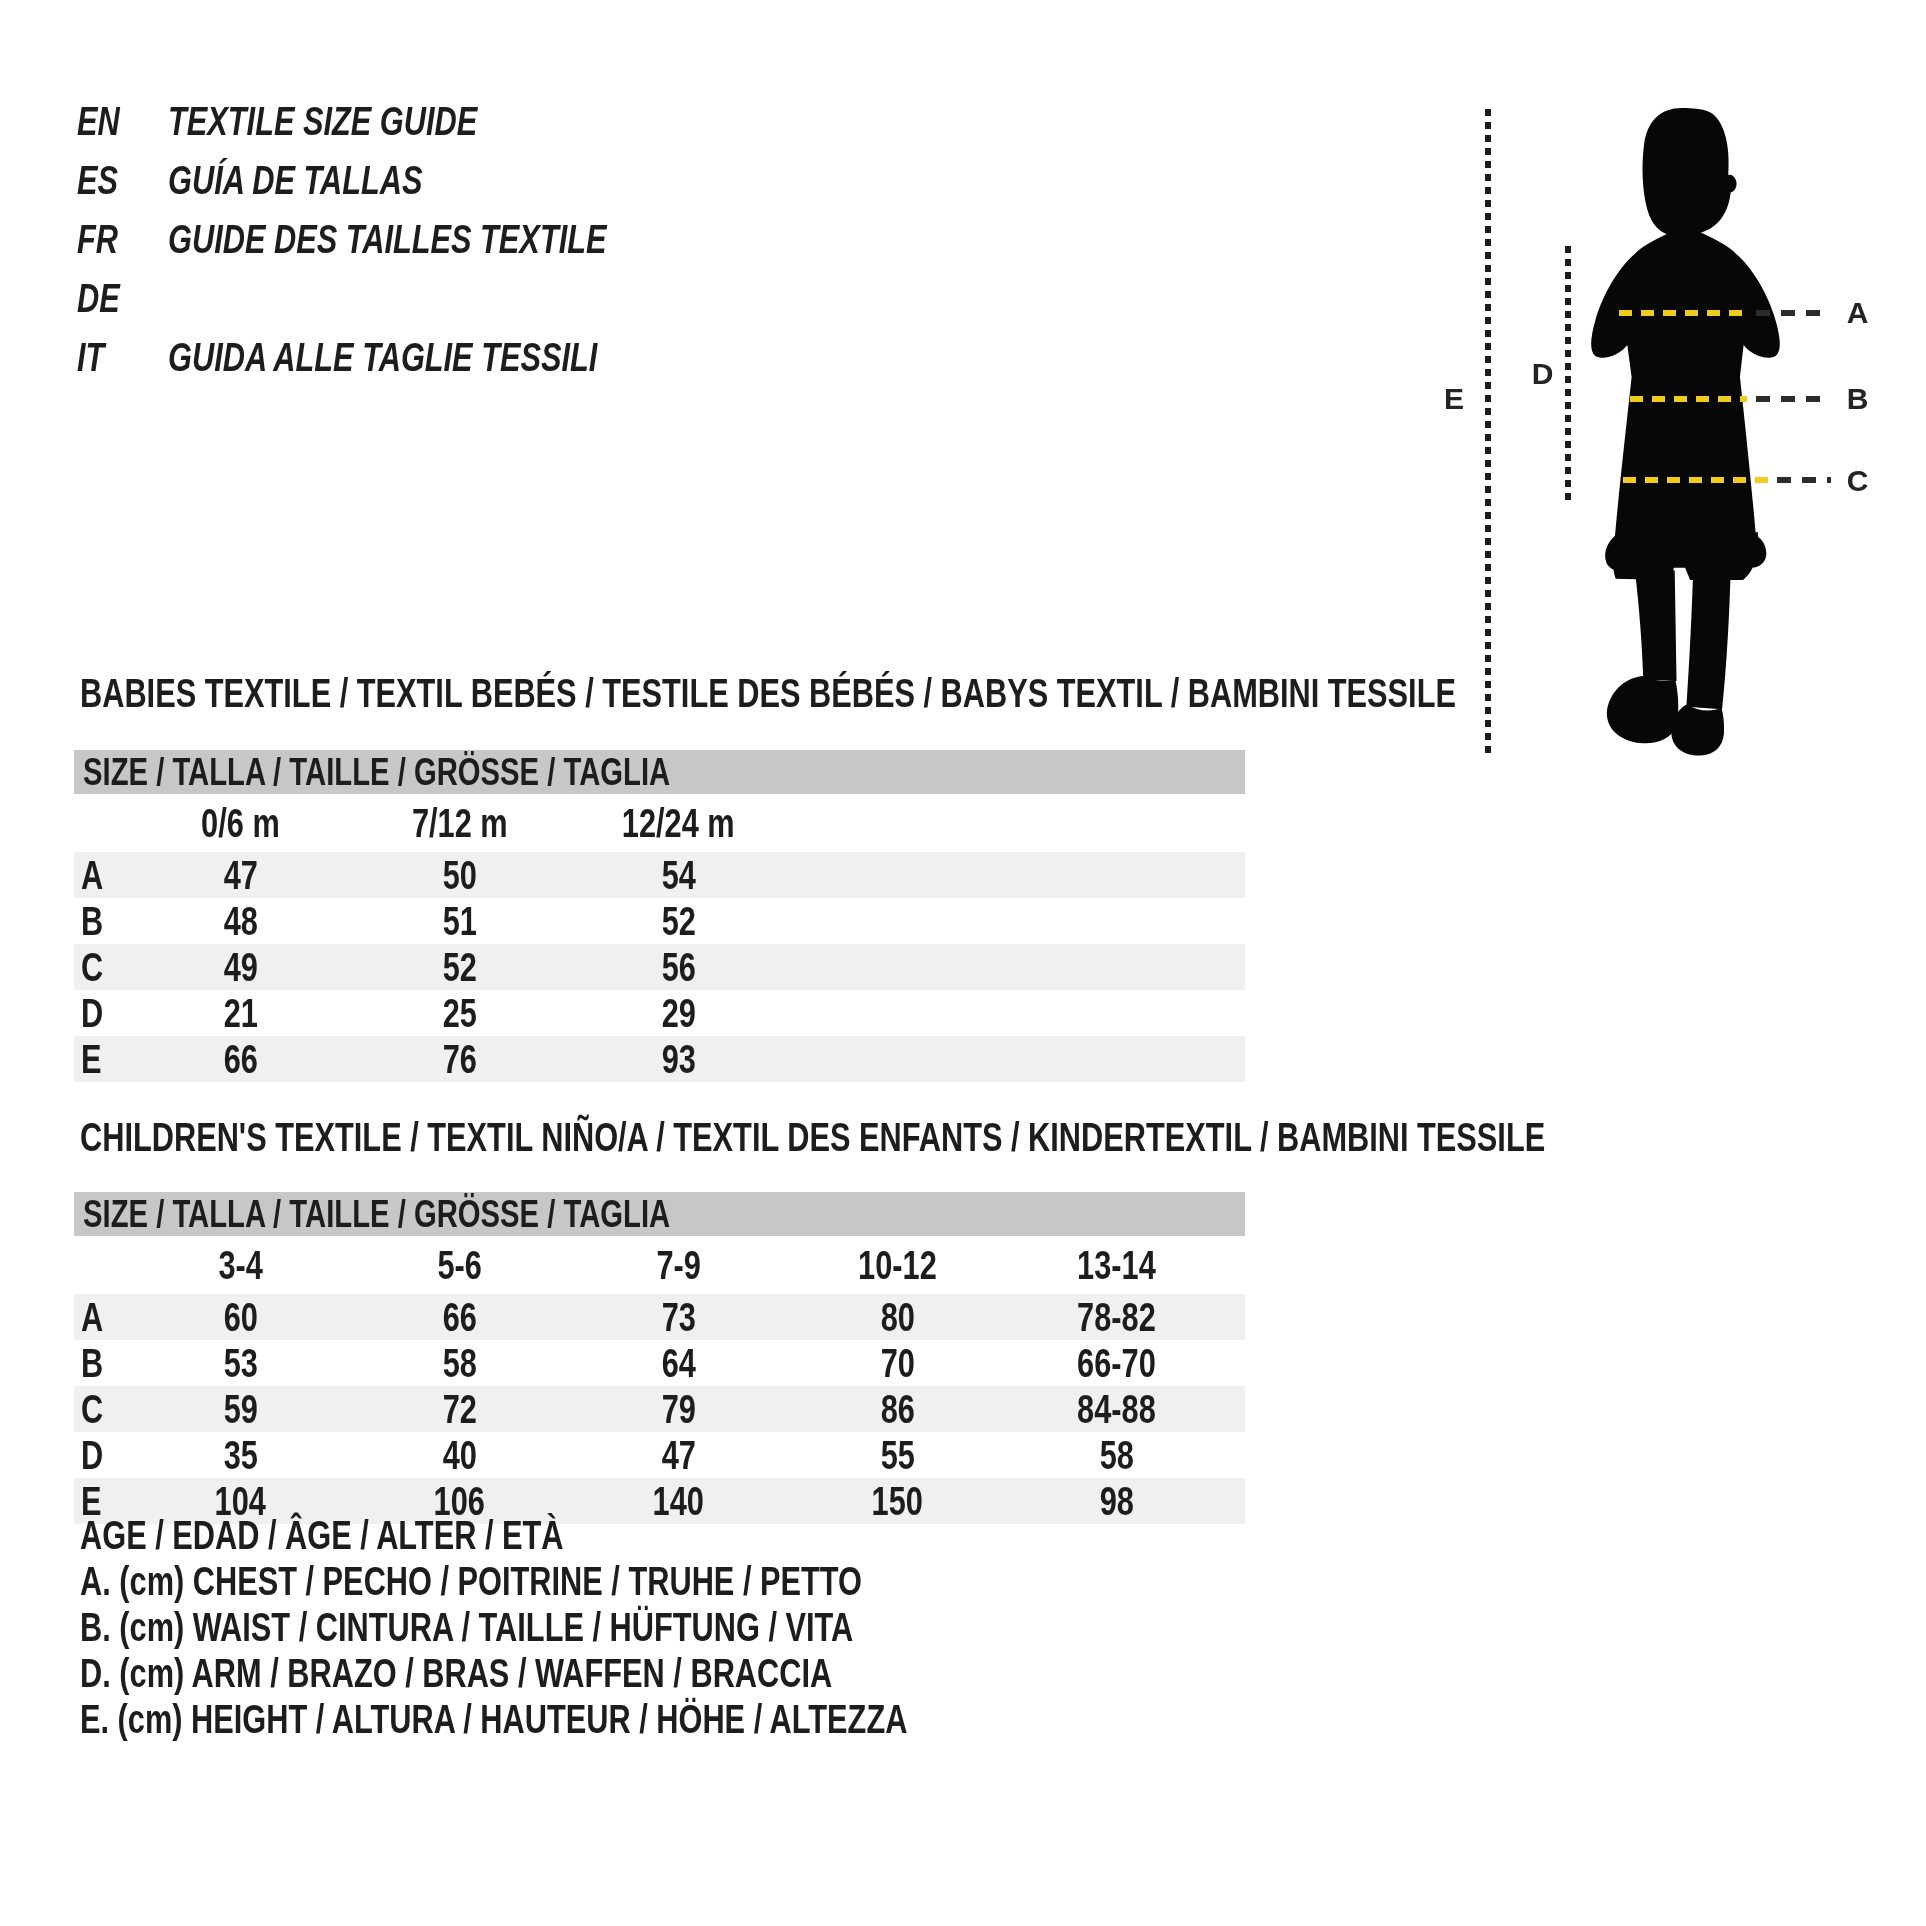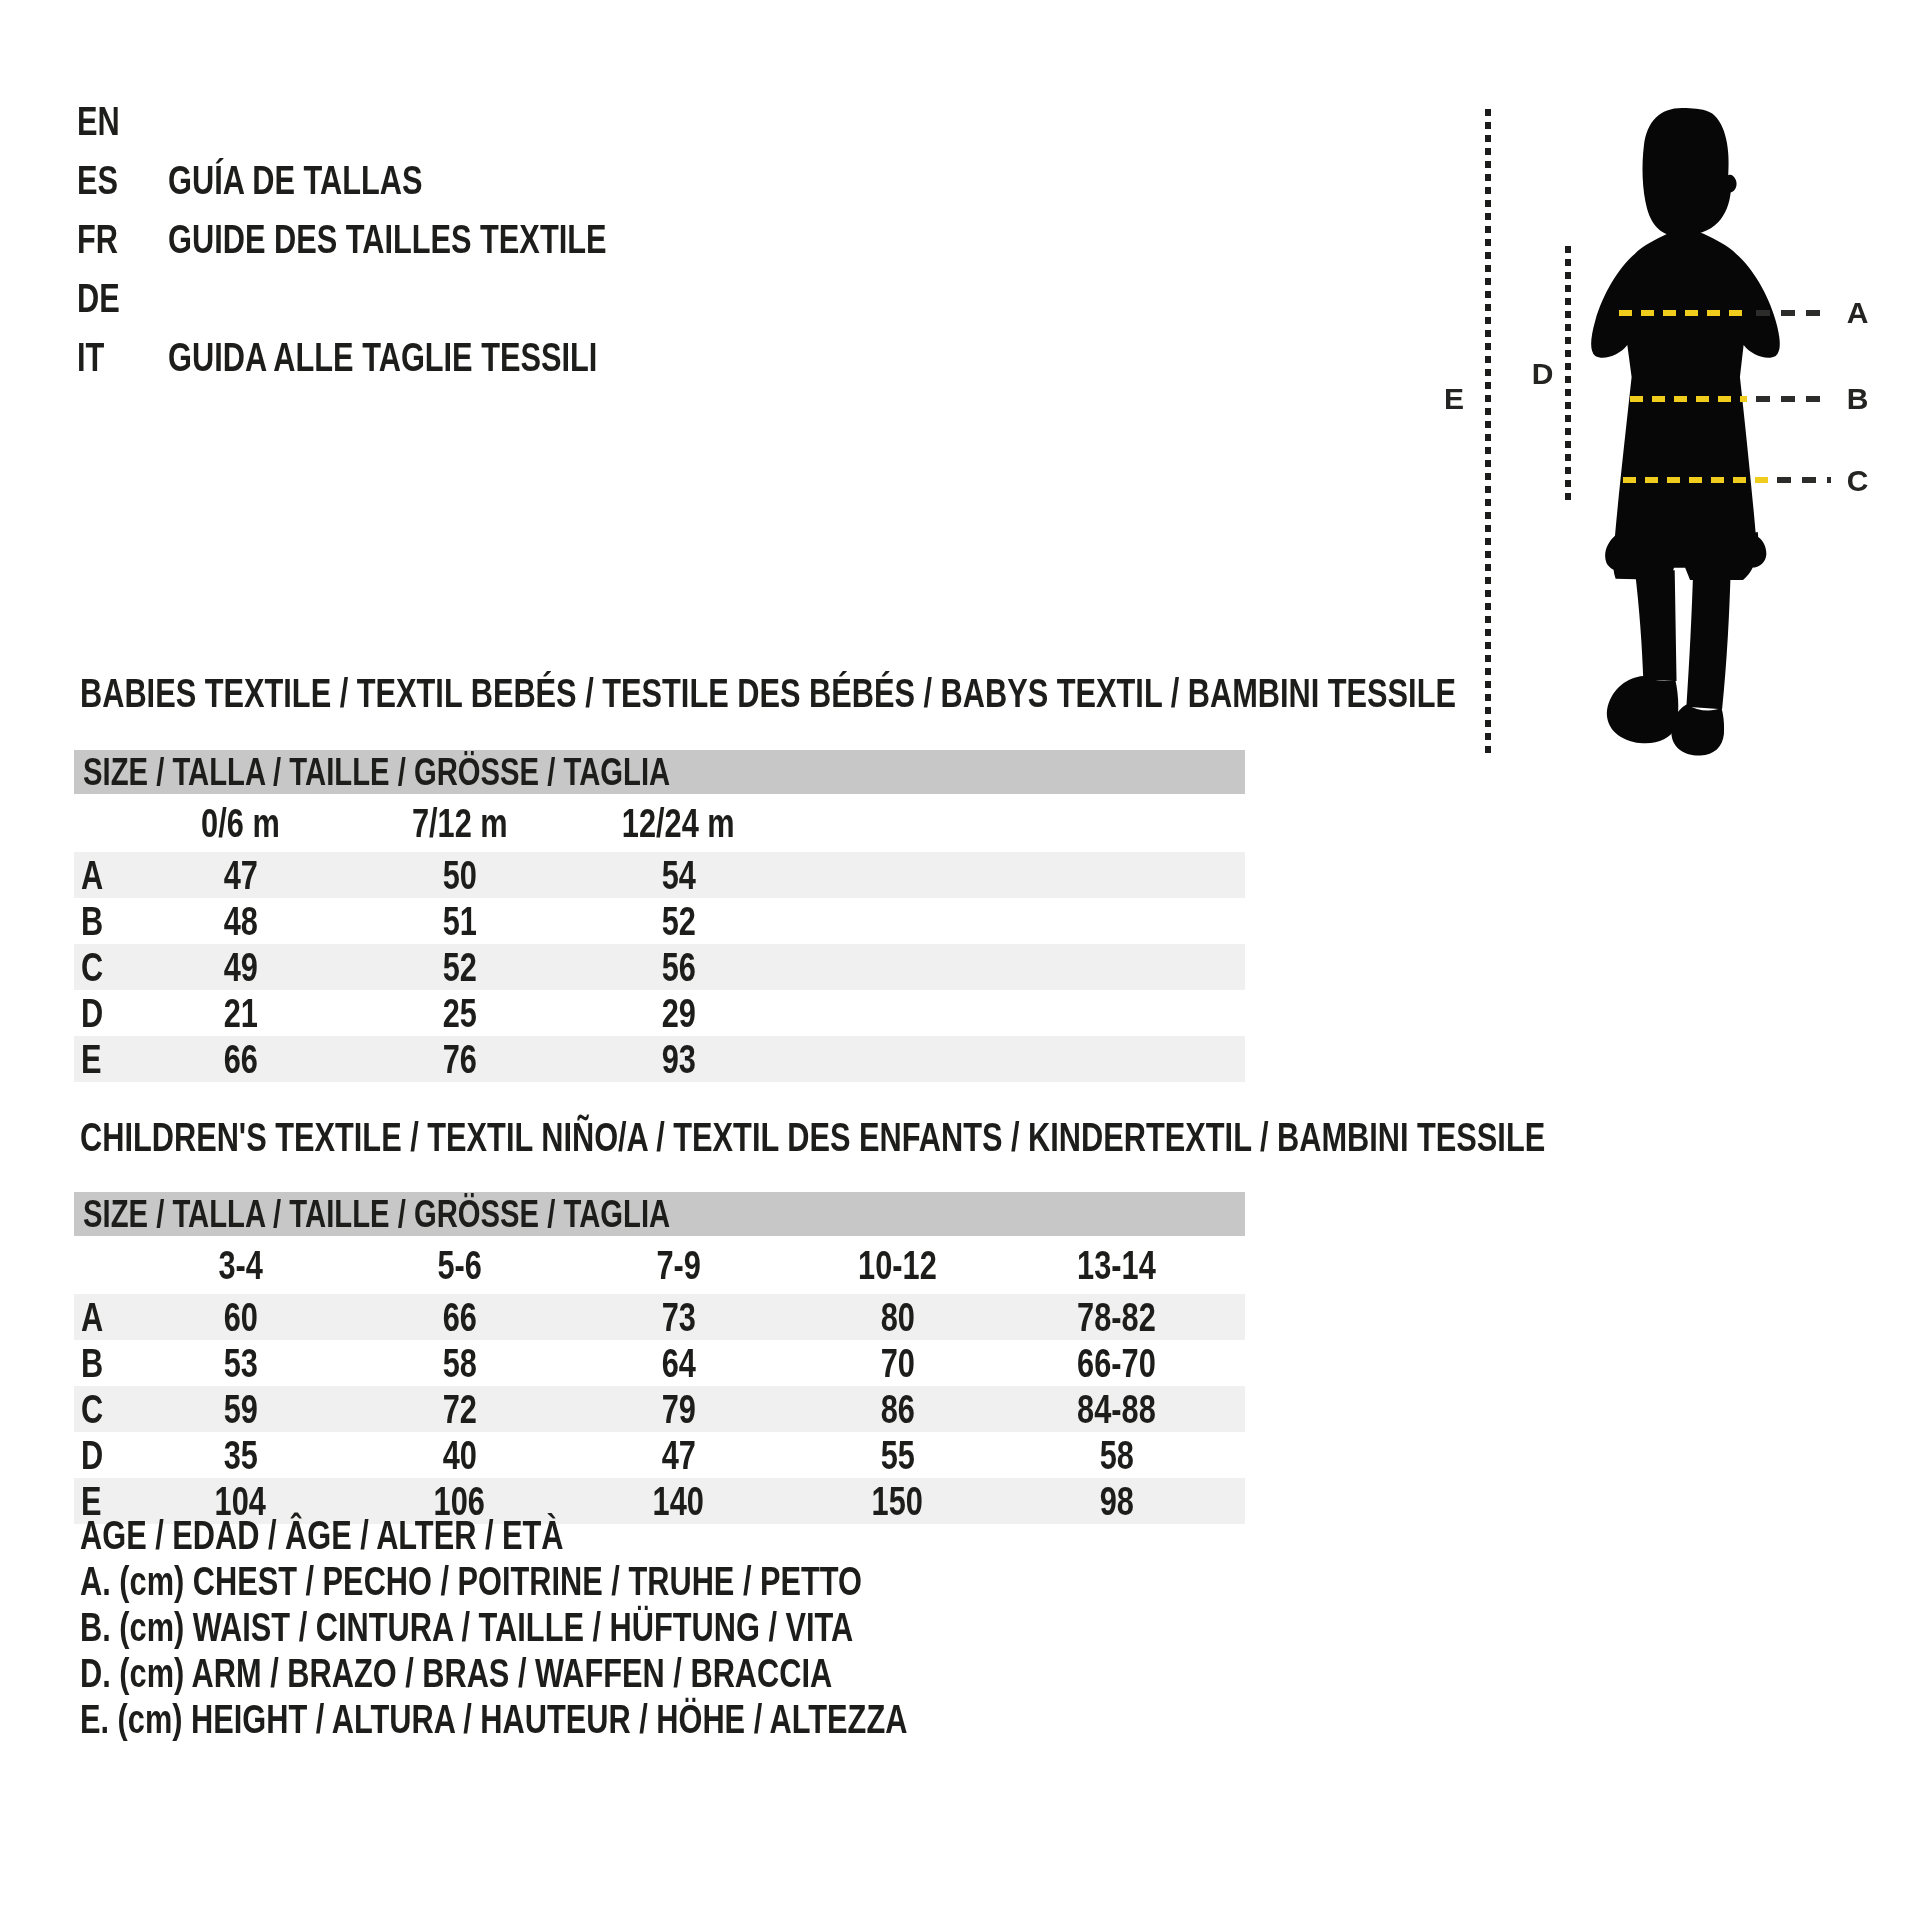--- a/index.html
+++ b/index.html
@@ -7,21 +7,21 @@
     width:1926px;height:1926px;position:relative;background:#ffffff;
     font-family:"Liberation Sans", sans-serif;color:#1d1d1b;font-weight:700;
     overflow:hidden;
   }
   
   .cnd{display:inline-block;transform:scaleX(0.75);transform-origin:0 50%;white-space:nowrap;}
   .cndc{display:inline-block;transform:scaleX(0.75);transform-origin:50% 50%;white-space:nowrap;}
 
   
   .langs{position:absolute;left:77px;top:92px;font-size:41px;line-height:59px;}
-  .lang-row{display:flex;}
+  .lang-row{display:flex;font-style:italic;}
   .lang-code{width:91px;}
   .lang-title{flex:1;}
 
   
   .sec-head{position:absolute;left:80px;font-size:41px;line-height:41px;white-space:nowrap;}
 
   
   .size-table{position:absolute;left:74px;width:1171px;}
   .tbar{height:44px;background:#c7c7c7;display:flex;align-items:center;padding-left:8.6px;font-size:39px;margin-top:35px;}
   .bt-grid{display:grid;grid-template-columns:57px repeat(3,219px) 1fr;}
@@ -42,20 +42,21 @@
   .kdash{position:absolute;height:5.5px;background:repeating-linear-gradient(90deg,#2c2c2a 0 13.6px,rgba(0,0,0,0) 13.6px 25px);}
   .figlabel{position:absolute;width:53px;font-size:30px;line-height:37px;text-align:center;color:#242422;}
   .silhouette{position:absolute;left:166px;top:14px;width:200px;height:654px;}
 </style>
 </head>
 <body>
 
 <section class="langs">
   <div class="lang-row">
     <span class="lang-code"><span class="cnd">EN</span></span>
+    <span class="lang-title"><span class="cnd">TEXTILE SIZE GUIDE</span></span>
   </div>
   <div class="lang-row">
     <span class="lang-code"><span class="cnd">ES</span></span>
     <span class="lang-title"><span class="cnd">GUÍA DE TALLAS</span></span>
   </div>
   <div class="lang-row">
     <span class="lang-code"><span class="cnd">FR</span></span>
     <span class="lang-title"><span class="cnd">GUIDE DES TAILLES TEXTILE</span></span>
   </div>
   <div class="lang-row">

